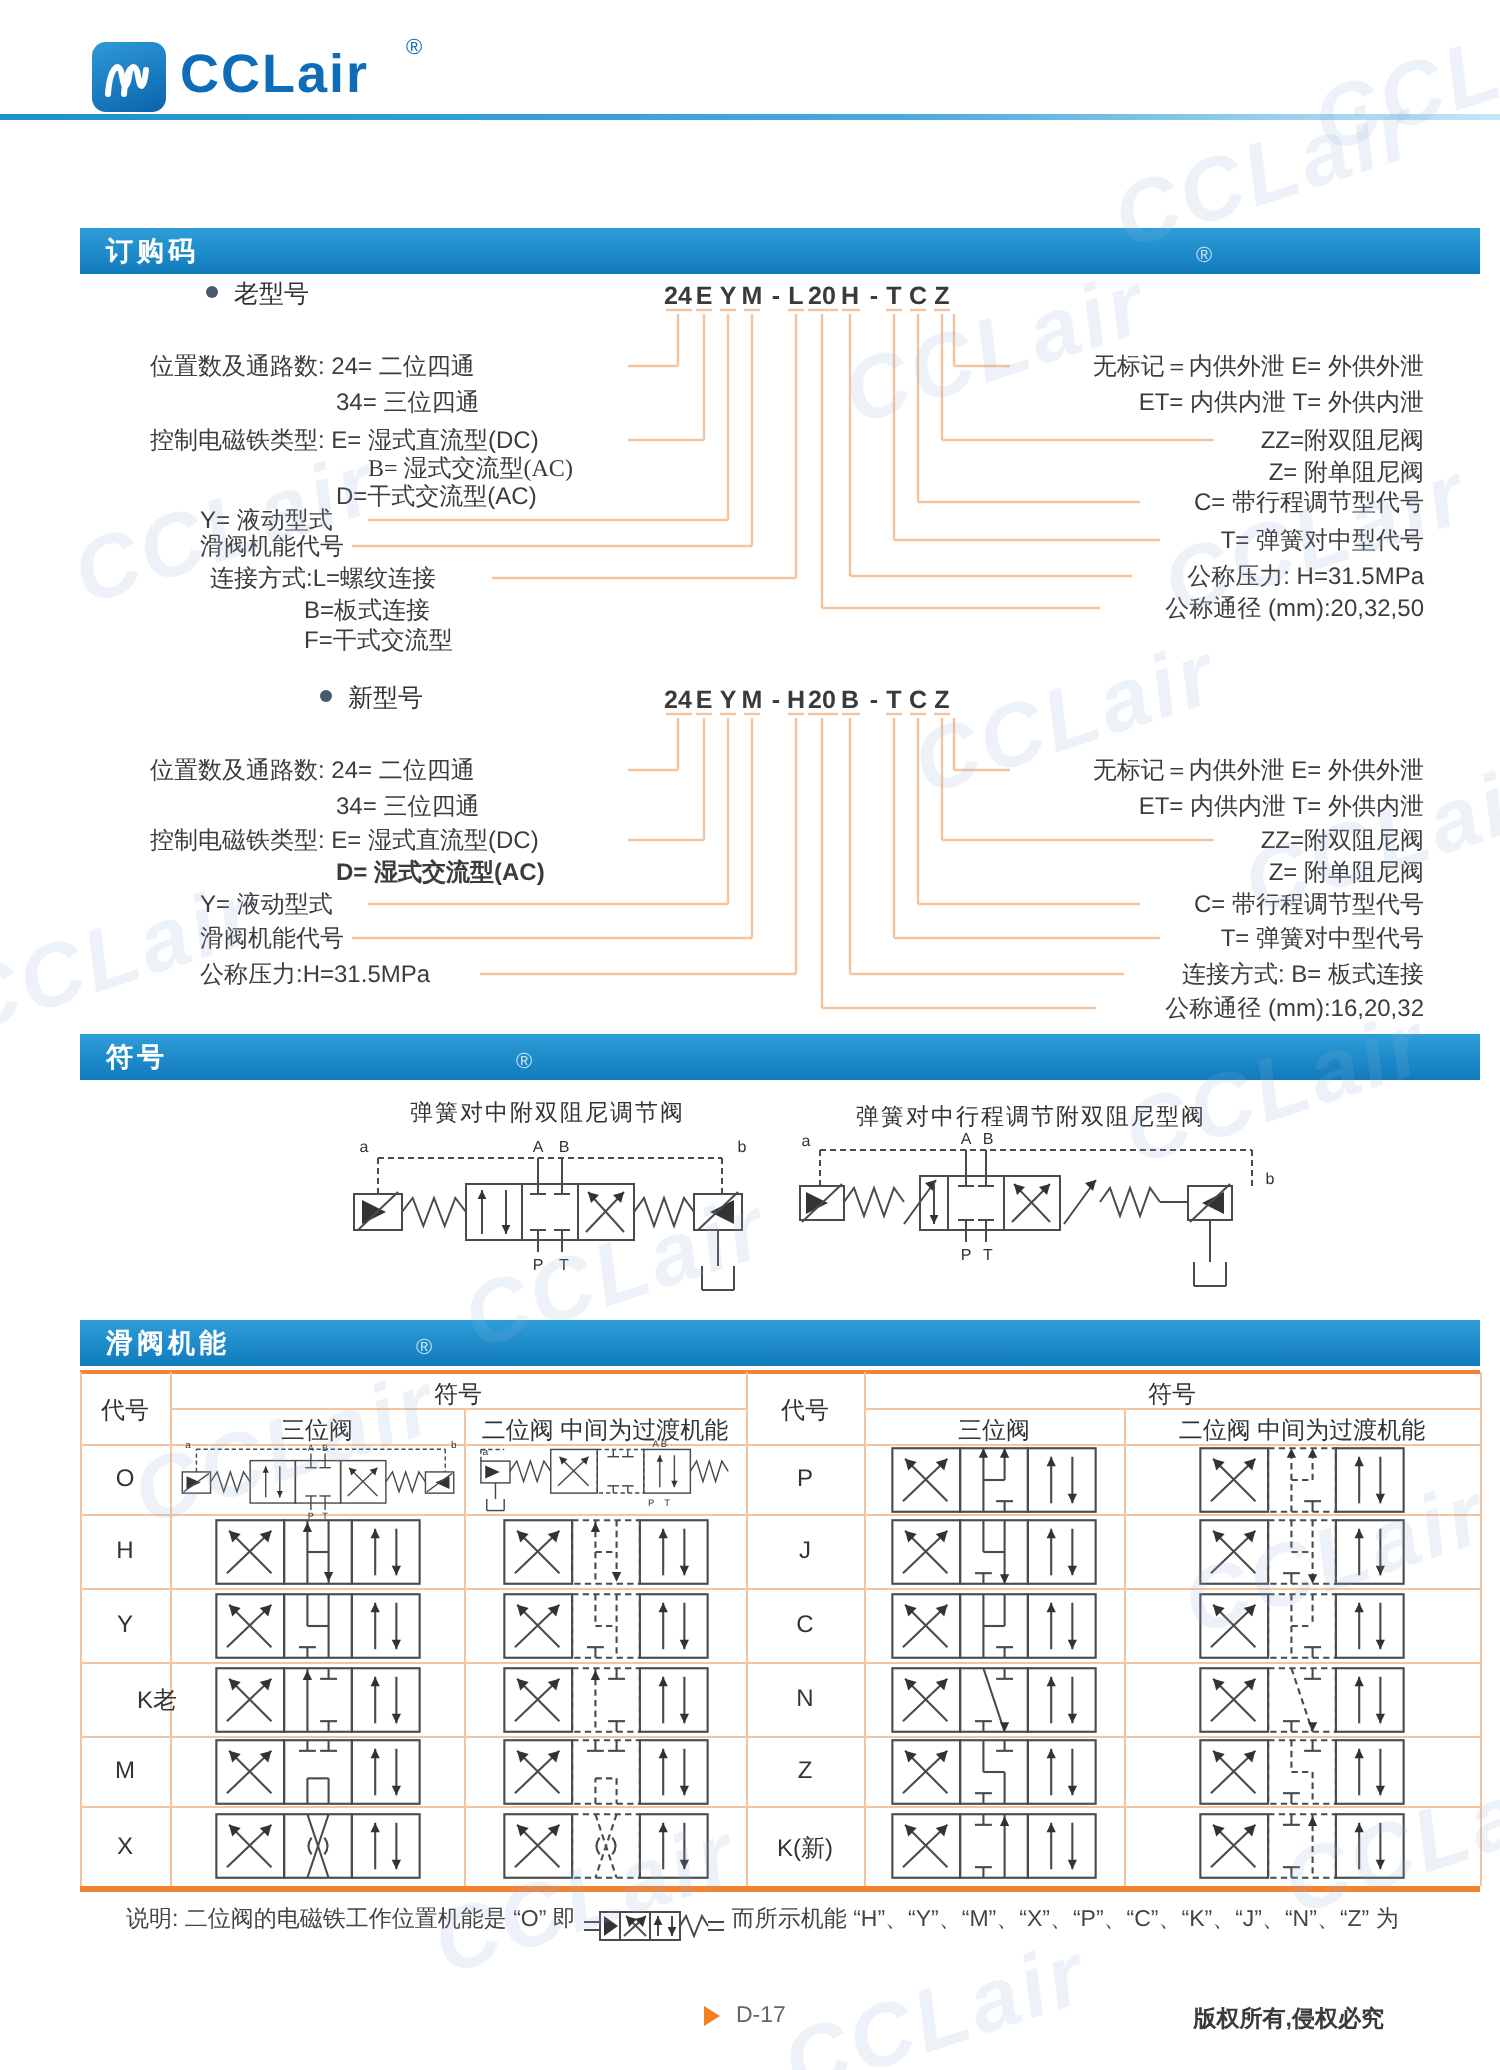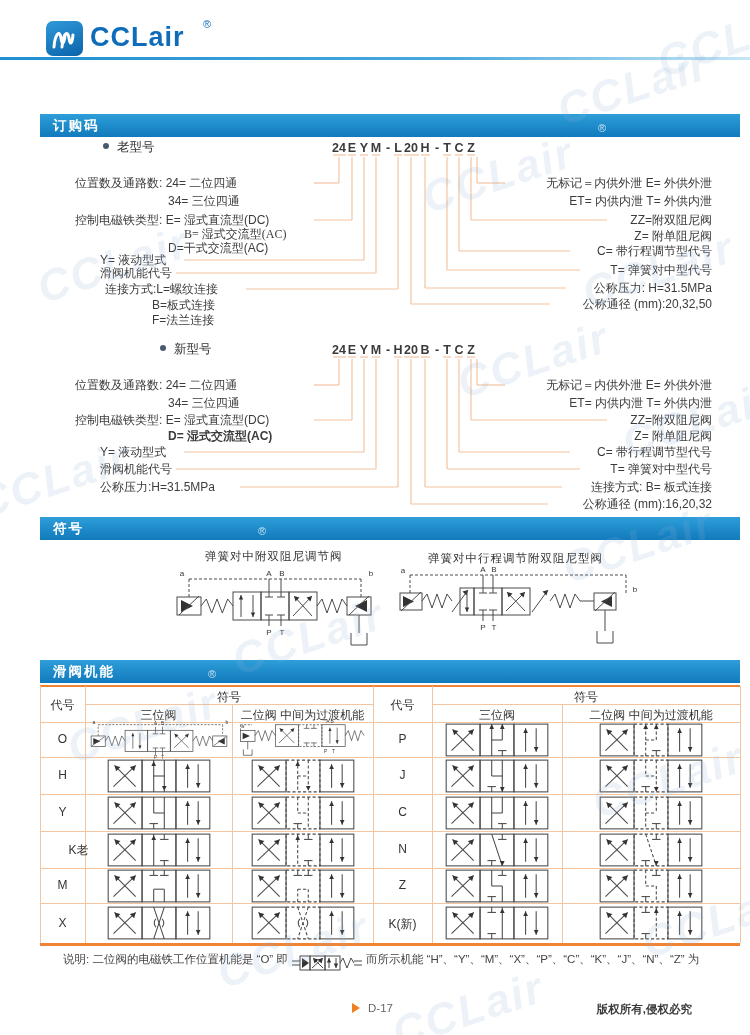--- a/index.html
+++ b/index.html
@@ -173,21 +173,21 @@
 
   <div class="ann" style="left:75px;top:176px;">位置数及通路数: 24= 二位四通</div>
   <div class="ann" style="left:168px;top:194px;">34= 三位四通</div>
   <div class="ann" style="left:75px;top:213px;">控制电磁铁类型: E= 湿式直流型(DC)</div>
   <div class="ann" style="left:184px;top:227px;font-family:Liberation Serif, serif;">B= 湿式交流型(AC)</div>
   <div class="ann" style="left:168px;top:241px;">D=干式交流型(AC)</div>
   <div class="ann" style="left:100px;top:253px;">Y= 液动型式</div>
   <div class="ann" style="left:100px;top:266px;">滑阀机能代号</div>
   <div class="ann" style="left:105px;top:282px;">连接方式:L=螺纹连接</div>
   <div class="ann" style="left:152px;top:298px;">B=板式连接</div>
-  <div class="ann" style="left:152px;top:313px;">F=法兰连接</div>
+  <div class="ann" style="left:152px;top:313px;">F=干式交流型</div>
 
   <div class="ann r" style="right:38px;top:176px;">无标记＝内供外泄   E= 外供外泄</div>
   <div class="ann r" style="right:38px;top:194px;">ET=  内供内泄    T= 外供内泄</div>
   <div class="ann r" style="right:38px;top:213px;">ZZ=附双阻尼阀</div>
   <div class="ann r" style="right:38px;top:229px;">Z= 附单阻尼阀</div>
   <div class="ann r" style="right:38px;top:244px;">C= 带行程调节型代号</div>
   <div class="ann r" style="right:38px;top:263px;">T=  弹簧对中型代号</div>
   <div class="ann r" style="right:38px;top:281px;">公称压力: H=31.5MPa</div>
   <div class="ann r" style="right:38px;top:297px;">公称通径 (mm):20,32,50</div>
 

